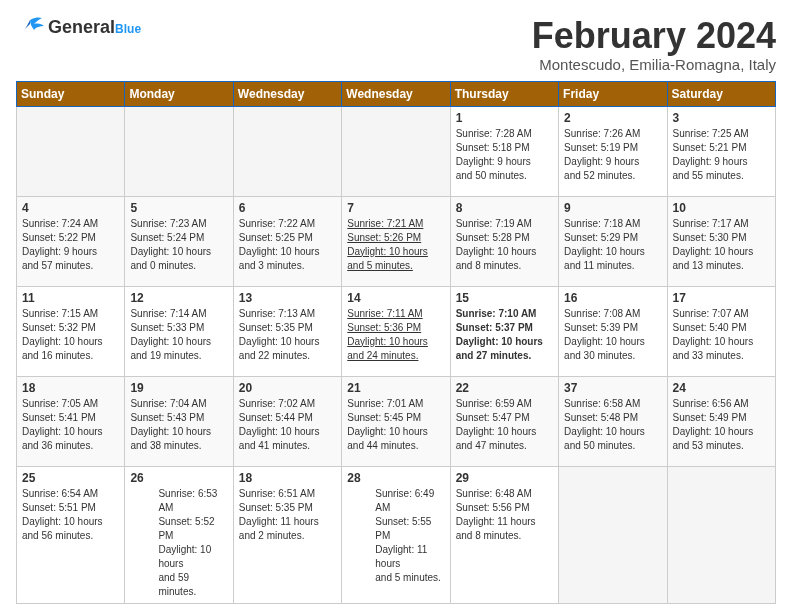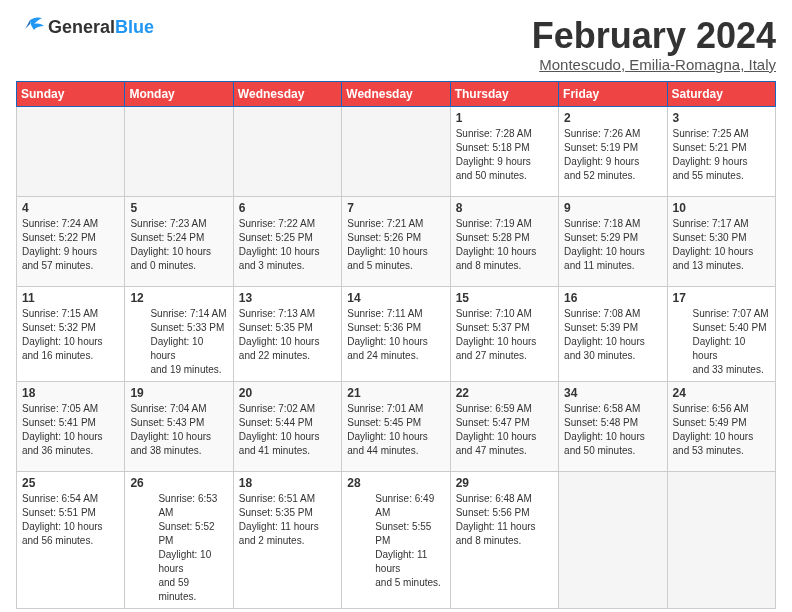--- a/index.html
+++ b/index.html
@@ -20,50 +20,49 @@
       display: flex;
       align-items: center;
       gap: 4px;
     }
     .logo-text-general {
       font-size: 18px;
       font-weight: bold;
       color: #333;
     }
     .logo-text-blue {
-      font-size: 18px;
+      font-size: 12px;
       font-weight: bold;
       color: #2196F3;
     }
     .logo-bird {
       width: 28px;
       height: 22px;
     }
     .title-block {
       text-align: right;
       margin-left: 24px;
     }
     .calendar-title {
       font-size: 36px;
       font-weight: bold;
       color: #333;
       line-height: 1.1;
     }
     .calendar-subtitle {
       font-size: 15px;
       color: #555;
-      text-decoration: underline;
     }
     table {
       width: 100%;
       border-collapse: collapse;
       table-layout: fixed;
     }
     thead tr th {
-      background-color: #ef4444;
+      background-color: #a16207;
       color: #fff;
       font-size: 12px;
       font-weight: bold;
       padding: 5px 4px;
       text-align: left;
       border: 1px solid #1565C0;
     }
     tbody tr td {
       vertical-align: top;
       border: 1px solid #ccc;
@@ -169,21 +168,21 @@
         </td>
         <td>
           <span class="day-number">6</span>
           <div class="day-info" style="white-space: pre-line;">Sunrise: 7:22 AM
 Sunset: 5:25 PM
 Daylight: 10 hours
 and 3 minutes.</div>
         </td>
         <td>
           <span class="day-number">7</span>
-          <div class="day-info" style="white-space: pre-line;">Sunrise: 7:21 AM
+          <div class="day-info" style="white-space: pre-line; text-decoration: underline;">Sunrise: 7:21 AM
 Sunset: 5:26 PM
 Daylight: 10 hours
 and 5 minutes.</div>
         </td>
         <td>
           <span class="day-number">8</span>
           <div class="day-info" style="white-space: pre-line;">Sunrise: 7:19 AM
 Sunset: 5:28 PM
 Daylight: 10 hours
 and 8 minutes.</div>
@@ -206,56 +205,56 @@
       <tr>
         <td>
           <span class="day-number">11</span>
           <div class="day-info" style="white-space: pre-line;">Sunrise: 7:15 AM
 Sunset: 5:32 PM
 Daylight: 10 hours
 and 16 minutes.</div>
         </td>
         <td>
           <span class="day-number">12</span>
-          <div class="day-info" style="white-space: pre-line; margin-left: 20px;">Sunrise: 7:14 AM
+          <div class="day-info" style="white-space: pre-line;">Sunrise: 7:14 AM
 Sunset: 5:33 PM
 Daylight: 10 hours
 and 19 minutes.</div>
         </td>
         <td>
           <span class="day-number">13</span>
           <div class="day-info" style="white-space: pre-line;">Sunrise: 7:13 AM
 Sunset: 5:35 PM
 Daylight: 10 hours
 and 22 minutes.</div>
         </td>
         <td>
           <span class="day-number">14</span>
-          <div class="day-info" style="white-space: pre-line;">Sunrise: 7:11 AM
+          <div class="day-info" style="white-space: pre-line; text-decoration: underline;">Sunrise: 7:11 AM
 Sunset: 5:36 PM
 Daylight: 10 hours
 and 24 minutes.</div>
         </td>
         <td>
           <span class="day-number">15</span>
-          <div class="day-info" style="white-space: pre-line;">Sunrise: 7:10 AM
+          <div class="day-info" style="white-space: pre-line; font-weight: bold;">Sunrise: 7:10 AM
 Sunset: 5:37 PM
 Daylight: 10 hours
 and 27 minutes.</div>
         </td>
         <td>
           <span class="day-number">16</span>
           <div class="day-info" style="white-space: pre-line;">Sunrise: 7:08 AM
 Sunset: 5:39 PM
 Daylight: 10 hours
 and 30 minutes.</div>
         </td>
         <td>
           <span class="day-number">17</span>
-          <div class="day-info" style="white-space: pre-line; margin-left: 20px;">Sunrise: 7:07 AM
+          <div class="day-info" style="white-space: pre-line;">Sunrise: 7:07 AM
 Sunset: 5:40 PM
 Daylight: 10 hours
 and 33 minutes.</div>
         </td>
       </tr>
       <tr>
         <td>
           <span class="day-number">18</span>
           <div class="day-info" style="white-space: pre-line;">Sunrise: 7:05 AM
 Sunset: 5:41 PM
@@ -284,21 +283,21 @@
 and 44 minutes.</div>
         </td>
         <td>
           <span class="day-number">22</span>
           <div class="day-info" style="white-space: pre-line;">Sunrise: 6:59 AM
 Sunset: 5:47 PM
 Daylight: 10 hours
 and 47 minutes.</div>
         </td>
         <td>
-          <span class="day-number">34</span>
+          <span class="day-number">37</span>
           <div class="day-info" style="white-space: pre-line;">Sunrise: 6:58 AM
 Sunset: 5:48 PM
 Daylight: 10 hours
 and 50 minutes.</div>
         </td>
         <td>
           <span class="day-number">24</span>
           <div class="day-info" style="white-space: pre-line;">Sunrise: 6:56 AM
 Sunset: 5:49 PM
 Daylight: 10 hours

